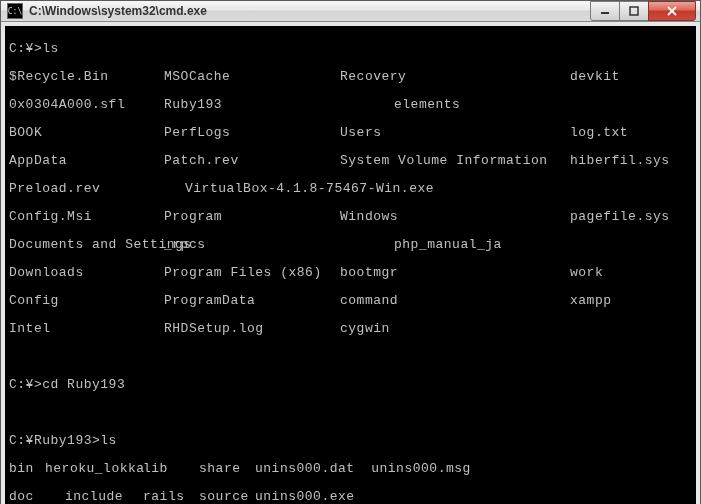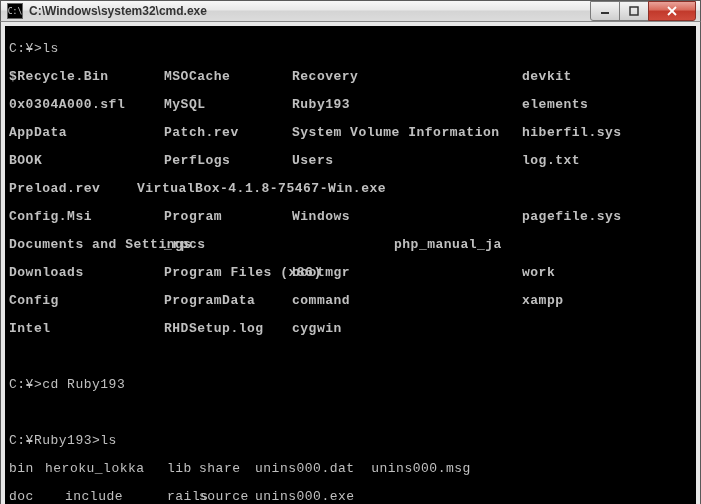--- a/index.html
+++ b/index.html
@@ -80,29 +80,29 @@
   color: #c0c0c0;
   padding: 2px 4px;
   font-family: "MS Gothic", "Courier New", monospace;
   font-size: 13px;
   line-height: 14px;
   white-space: pre;
   overflow: hidden;
   letter-spacing: 0.5px;
 }
 .prompt-line { white-space: pre; }
-.cols { display: flex; font-weight: bold; }
+.cols { display: flex; }
 .col1 { width: 155px; }
-.col2 { width: 128px; }
+.col2 { width: 176px; }
 .col3 { width: 230px; }
 .col4 { flex: 1; }
 .cols2 { display: flex; }
 .cA { width: 36px; }
 .cB { width: 98px; text-align: center; }
-.cC { width: 56px; padding-left: 24px; }
+.cC { width: 56px; }
 .cD { width: 56px; }
 .cE { flex: 1; }
 </style>
 </head>
 <body>
 
 <div class="titlebar">
   <div class="icon">
       <span>C:\</span>
     </div>
@@ -124,23 +124,23 @@
           <line x1="10" y1="1" x2="2" y2="9" stroke="#fff" stroke-width="1.8"></line>
         </svg>
     </div>
   </div>
 </div>
 
 <div class="frame">
   <div class="terminal">
 <div class="prompt-line">C:¥&gt;ls</div>
 <div class="cols"><span class="col1">$Recycle.Bin</span><span class="col2">MSOCache</span><span class="col3">Recovery</span><span class="col4">devkit</span></div>
-<div class="cols"><span class="col1">0x0304A000.sfl</span><span class="col2">MySQL</span><span class="col3">Ruby193</span><span class="col4">elements</span></div>
+<div class="cols"><span class="col1">0x0304A000.sfl</span><span class="col3">Ruby193</span><span class="col4">elements</span></div>
+<div class="cols"><span class="col1">BOOK</span><span class="col2">PerfLogs</span><span class="col3">Users</span><span class="col4">log.txt</span></div>
 <div class="cols"><span class="col1">AppData</span><span class="col2">Patch.rev</span><span class="col3">System Volume Information</span><span class="col4">hiberfil.sys</span></div>
-<div class="cols"><span class="col1">BOOK</span><span class="col2">PerfLogs</span><span class="col3">Users</span><span class="col4">log.txt</span></div>
 <div class="cols"><span class="col2">Preload.rev</span><span class="col3">VirtualBox-4.1.8-75467-Win.exe</span></div>
 <div class="cols"><span class="col1">Config.Msi</span><span class="col2">Program</span><span class="col3">Windows</span><span class="col4">pagefile.sys</span></div>
 <div class="cols"><span class="col1">Documents and Settings</span><span class="col3">_rpcs</span><span class="col4">php_manual_ja</span></div>
 <div class="cols"><span class="col1">Downloads</span><span class="col2">Program Files (x86)</span><span class="col3">bootmgr</span><span class="col4">work</span></div>
 <div class="cols"><span class="col1">Config</span><span class="col2">ProgramData</span><span class="col3">command</span><span class="col4">xampp</span></div>
 <div class="cols"><span class="col1">Intel</span><span class="col2">RHDSetup.log</span><span class="col3">cygwin</span><span class="col4"></span></div>
 <div> </div>
 <div class="prompt-line">C:¥&gt;cd Ruby193</div>
 <div> </div>
 <div class="prompt-line">C:¥Ruby193&gt;ls</div>

